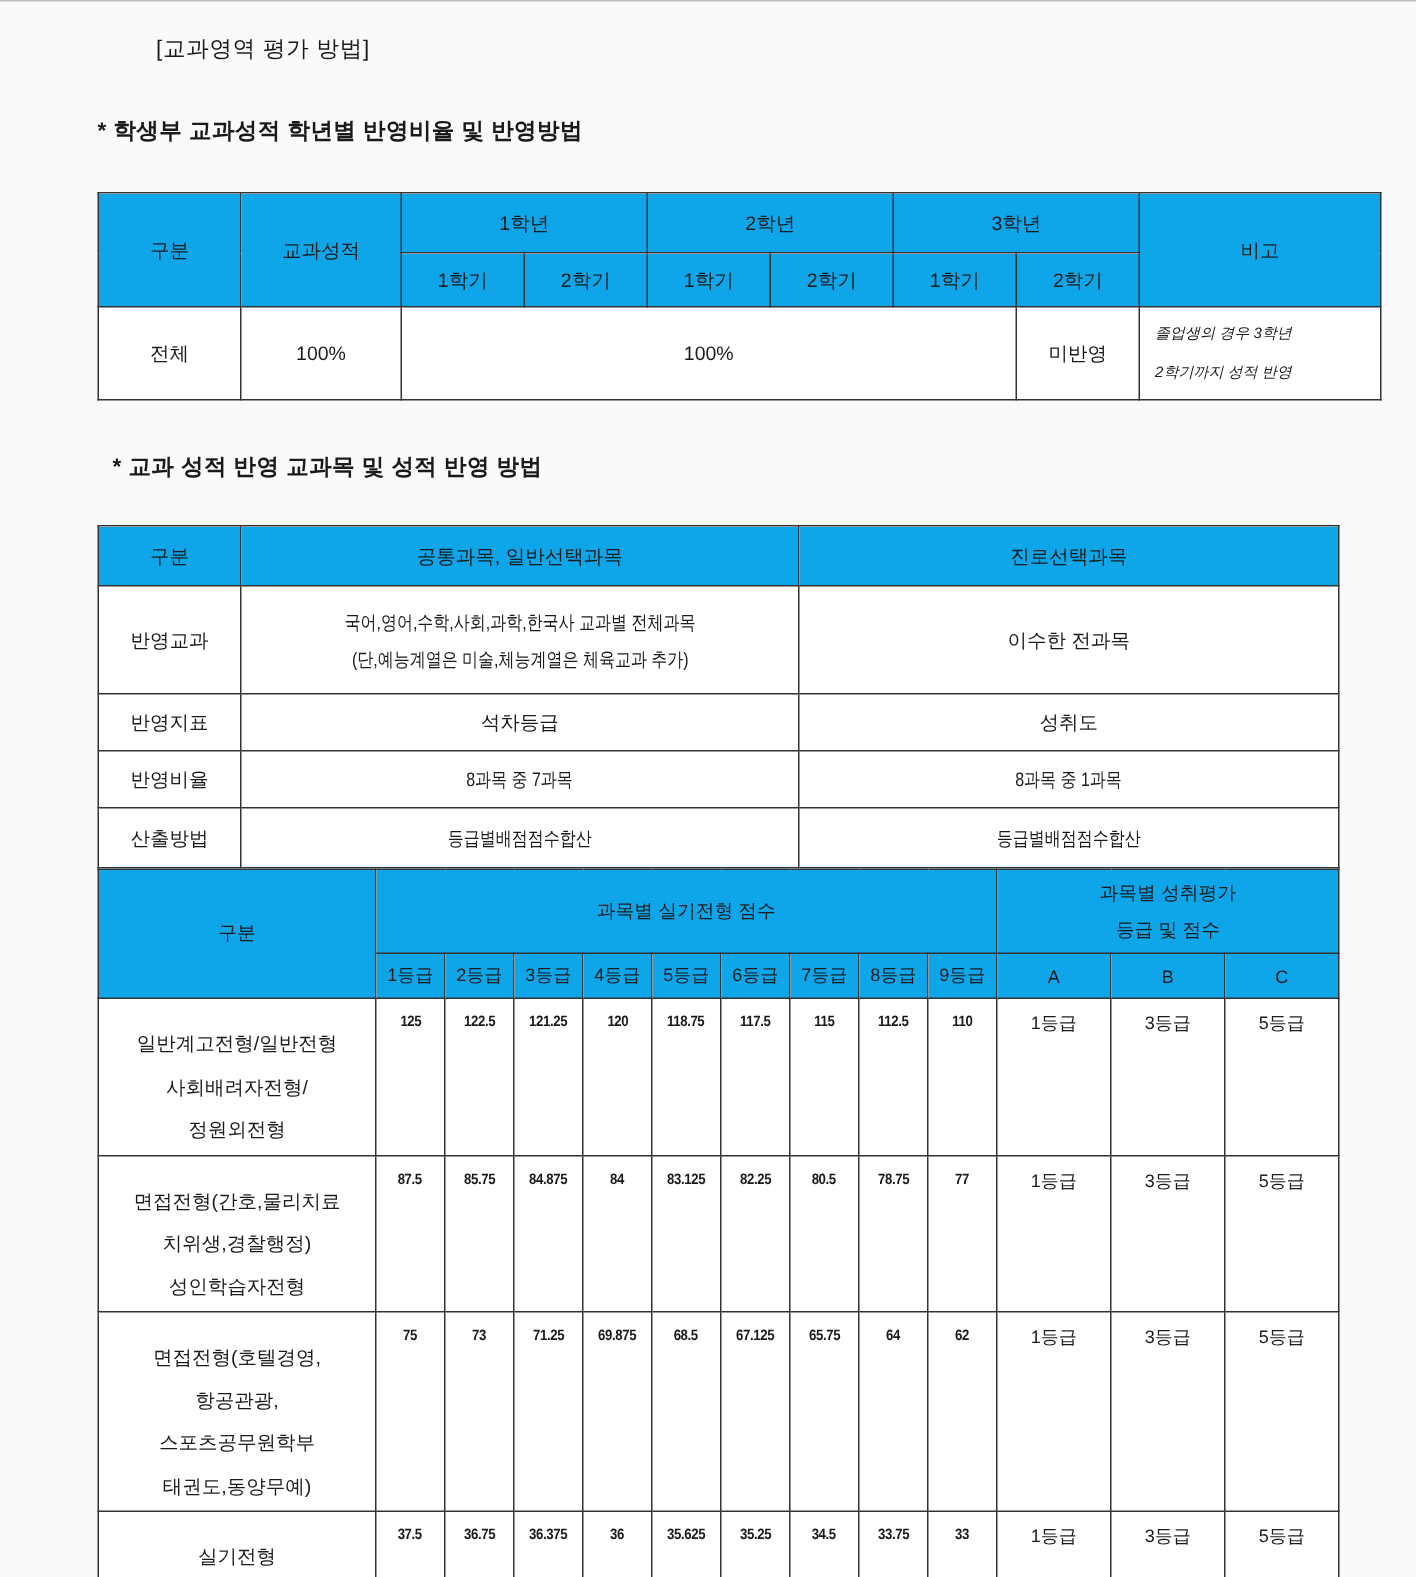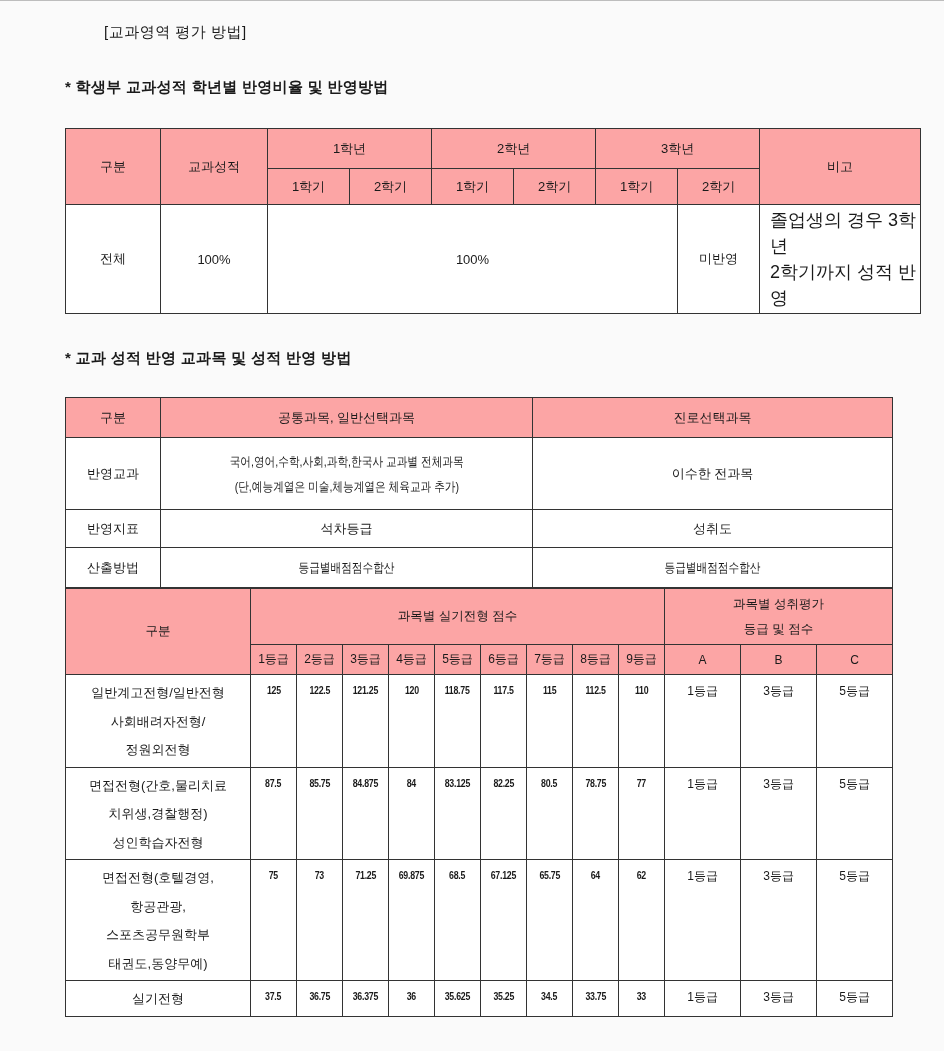--- a/index.html
+++ b/index.html
@@ -12,60 +12,60 @@
     border-top: 1px solid #bdbdbd;
   }
   .page { padding: 22px 24px 20px 65px; }
 
   .doc-title {
     font-size: 15px; font-weight: normal; letter-spacing: 0.5px;
     margin-left: 39px;
   }
   .section-heading { font-size: 15px; font-weight: bold; letter-spacing: 0.3px; }
   .sh1 { margin-top: 36px; margin-bottom: 31px; }
-  .sh2 { margin-top: 35px; margin-bottom: 29px; }
+  .sh2 { margin-top: 35px; margin-bottom: 29px; margin-left: 10px; }
   .sh3 { margin-top: 26px; margin-bottom: 10px; }
 
   table.t { border-collapse: collapse; table-layout: fixed; background: #fff; }
   .t th, .t td {
     border: 1px solid #333;
     text-align: center;
     vertical-align: middle;
     font-size: 13px;
     padding: 2px 4px;
     overflow: hidden;
   }
-  .t th { background: #fca5a5; font-weight: normal; }
+  .t th { background: #0ea5e9; font-weight: normal; }
 
   
   .cond { display: inline-block; transform: scaleX(0.82); transform-origin: 50% 50%; white-space: nowrap; }
 
   
   .t1 { width: 855px; }
   .t1 tr.r-head1 th { height: 40px; }
   .t1 tr.r-head2 th { height: 36px; }
   .t1 tr.r-data td { height: 62px; }
-  .t1 td.note { text-align: left; padding-left: 10px; font-size: 18px; }
+  .t1 td.note { text-align: left; padding-left: 10px; font-size: 10px; font-style: italic; }
   .t1 td.note div { line-height: 26px; }
 
   
   .t2 { width: 827px; }
   .t2 tr.h40 th, .t2 tr.h40 td { height: 40px; }
   .t2 tr.h72 td { height: 72px; }
   .t2 tr.h38 td { height: 38px; }
   .t2 .multi div { line-height: 25px; }
 
   
   .t3 { width: 827px; }
   .t3 th { font-size: 12.5px; }
   .t3 tr.group-head th { height: 56px; }
   .t3 .two-line div { line-height: 25px; }
   .t3 tr.cols-head th { height: 30px; font-size: 12px; padding: 2px 1px; }
   .t3 tbody.data td { vertical-align: top; }
-  .t3 td.label { font-size: 13px; padding-top: 4px; }
+  .t3 td.label { font-size: 13px; padding-top: 16px; }
   .t3 td.label div { line-height: 28.5px; }
   .t3 td.num { font-size: 10px; padding: 10px 0 0 0; letter-spacing: -0.3px; font-weight: bold; }
   .t3 td.num .cond { transform: scaleX(0.88); }
   .t3 td.ach { font-size: 12px; padding-top: 8px; }
   .t3 tr.r1 td { height: 89px; }
   .t3 tr.r2 td { height: 90px; }
   .t3 tr.r3 td { height: 115px; }
   .t3 tr.r4 td { height: 35px; }
 </style>
 </head>
@@ -138,20 +138,25 @@
         <td class="multi">
           <div><span class="cond">국어,영어,수학,사회,과학,한국사 교과별 전체과목</span></div>
           <div><span class="cond">(단,예능계열은 미술,체능계열은 체육교과 추가)</span></div>
         </td>
         <td>이수한 전과목</td>
       </tr>
       <tr class="h38">
         <td>반영지표</td>
         <td>석차등급</td>
         <td>성취도</td>
+      </tr>
+      <tr class="h38">
+        <td>반영비율</td>
+        <td><span class="cond">8과목 중 7과목</span></td>
+        <td><span class="cond">8과목 중 1과목</span></td>
       </tr>
       <tr class="h40">
         <td>산출방법</td>
         <td><span class="cond">등급별배점점수합산</span></td>
         <td><span class="cond">등급별배점점수합산</span></td>
       </tr>
     </tbody>
   </table>
 
 

